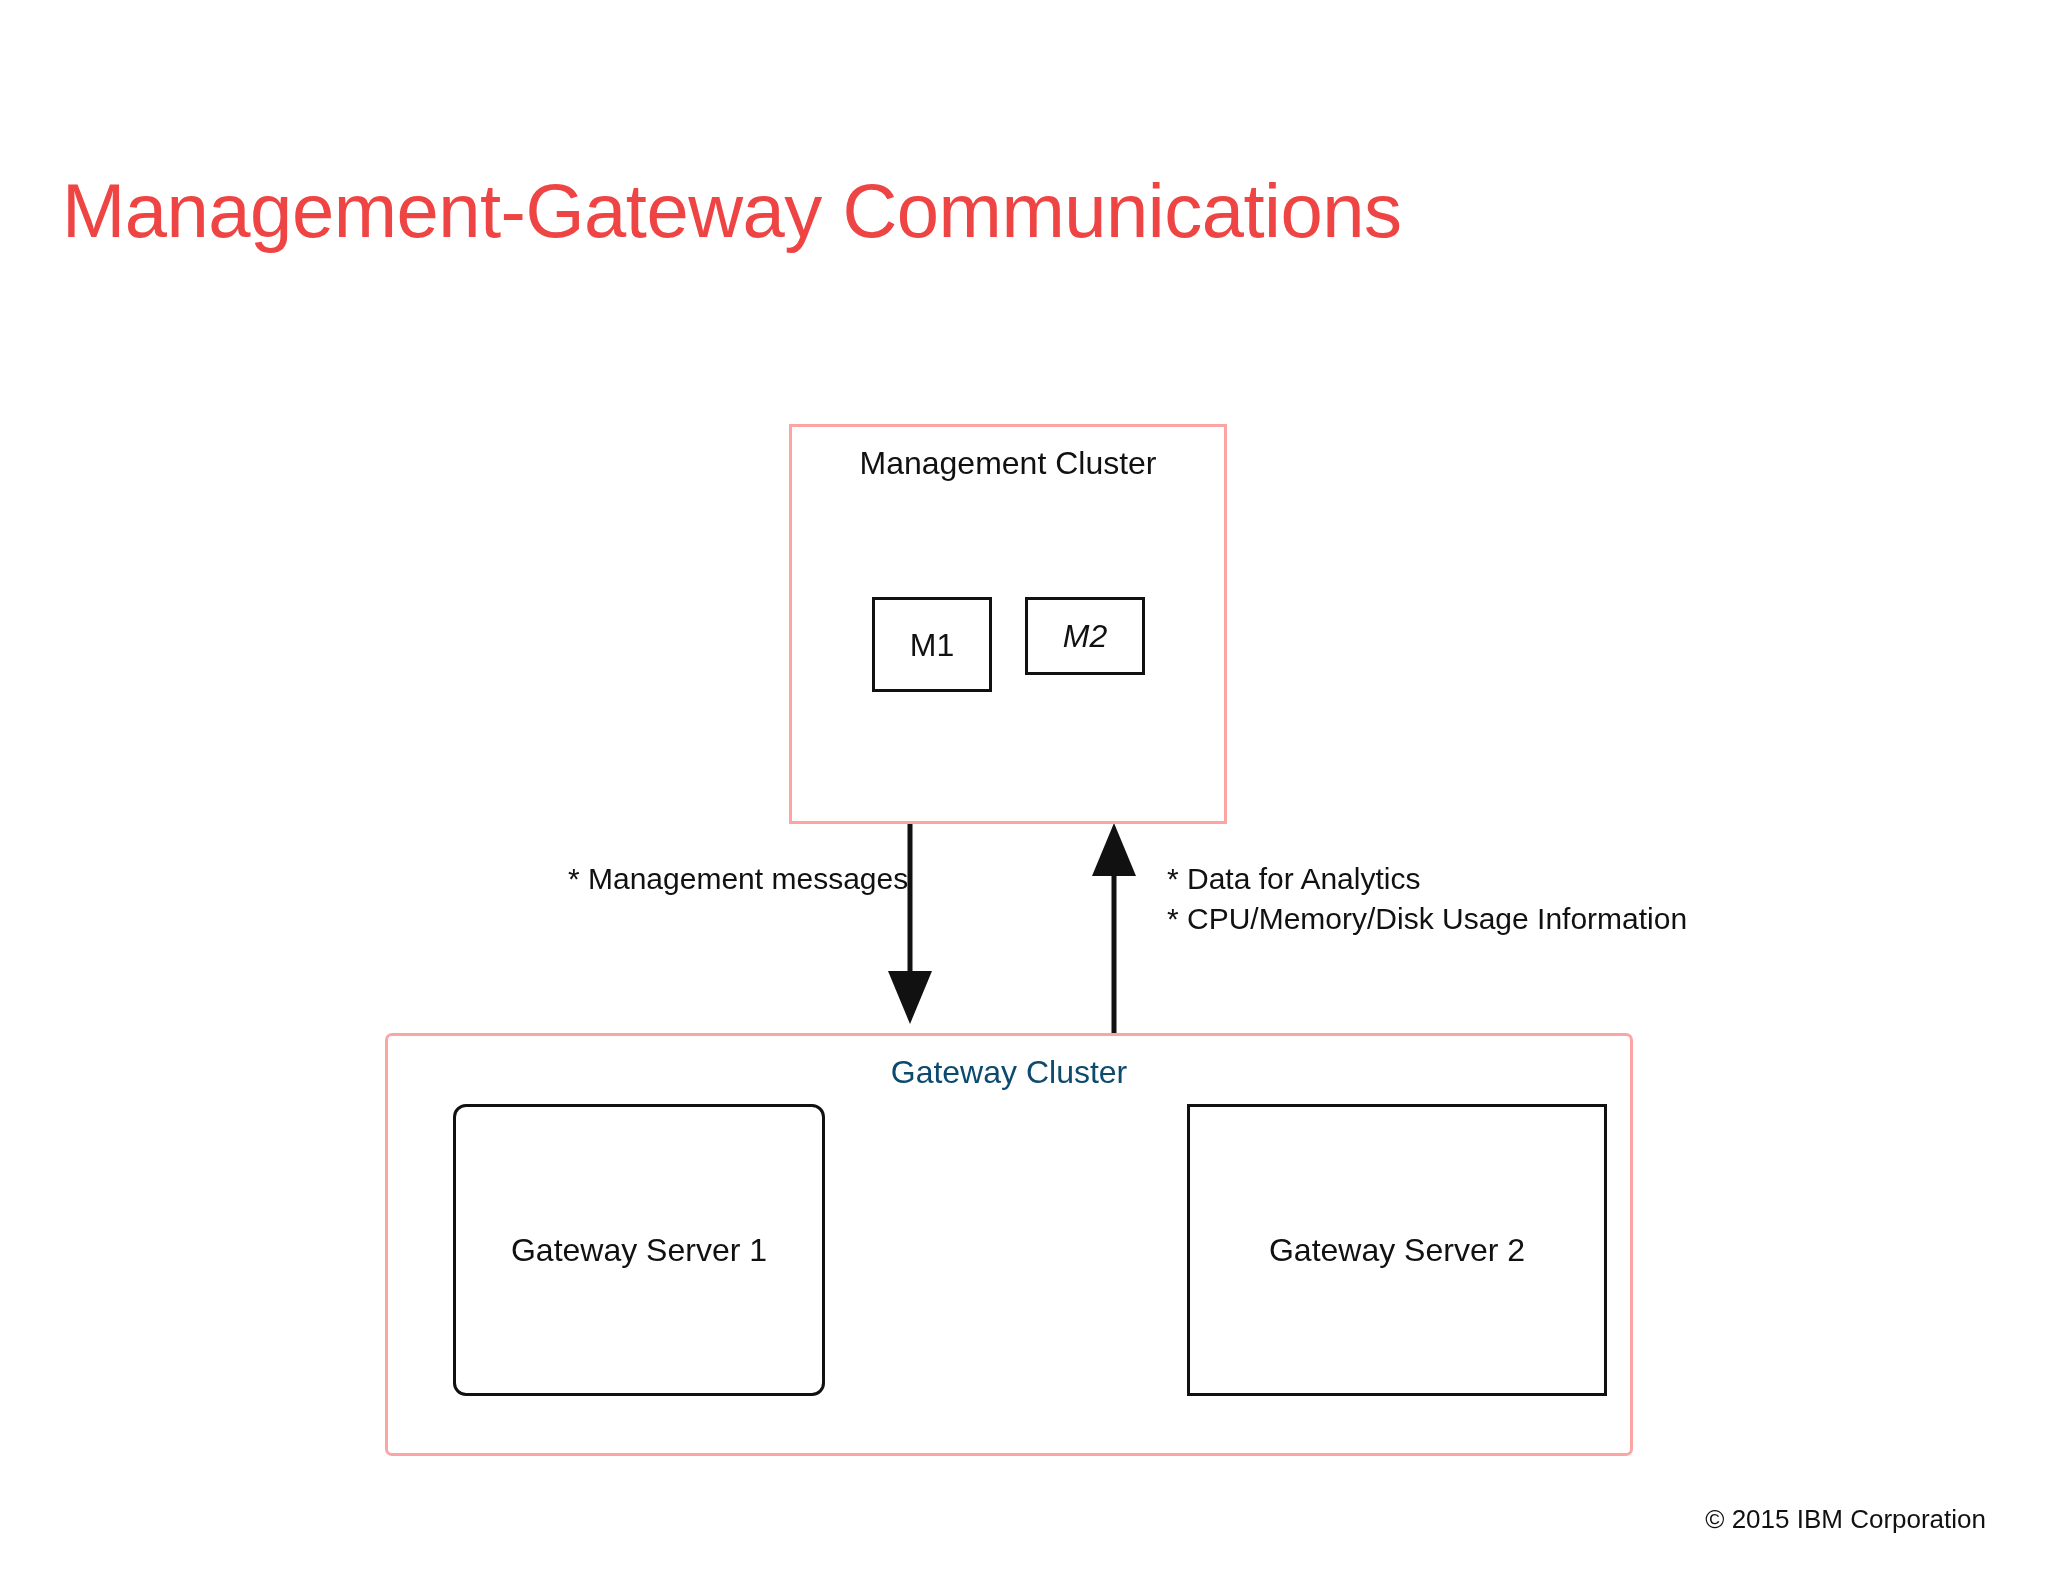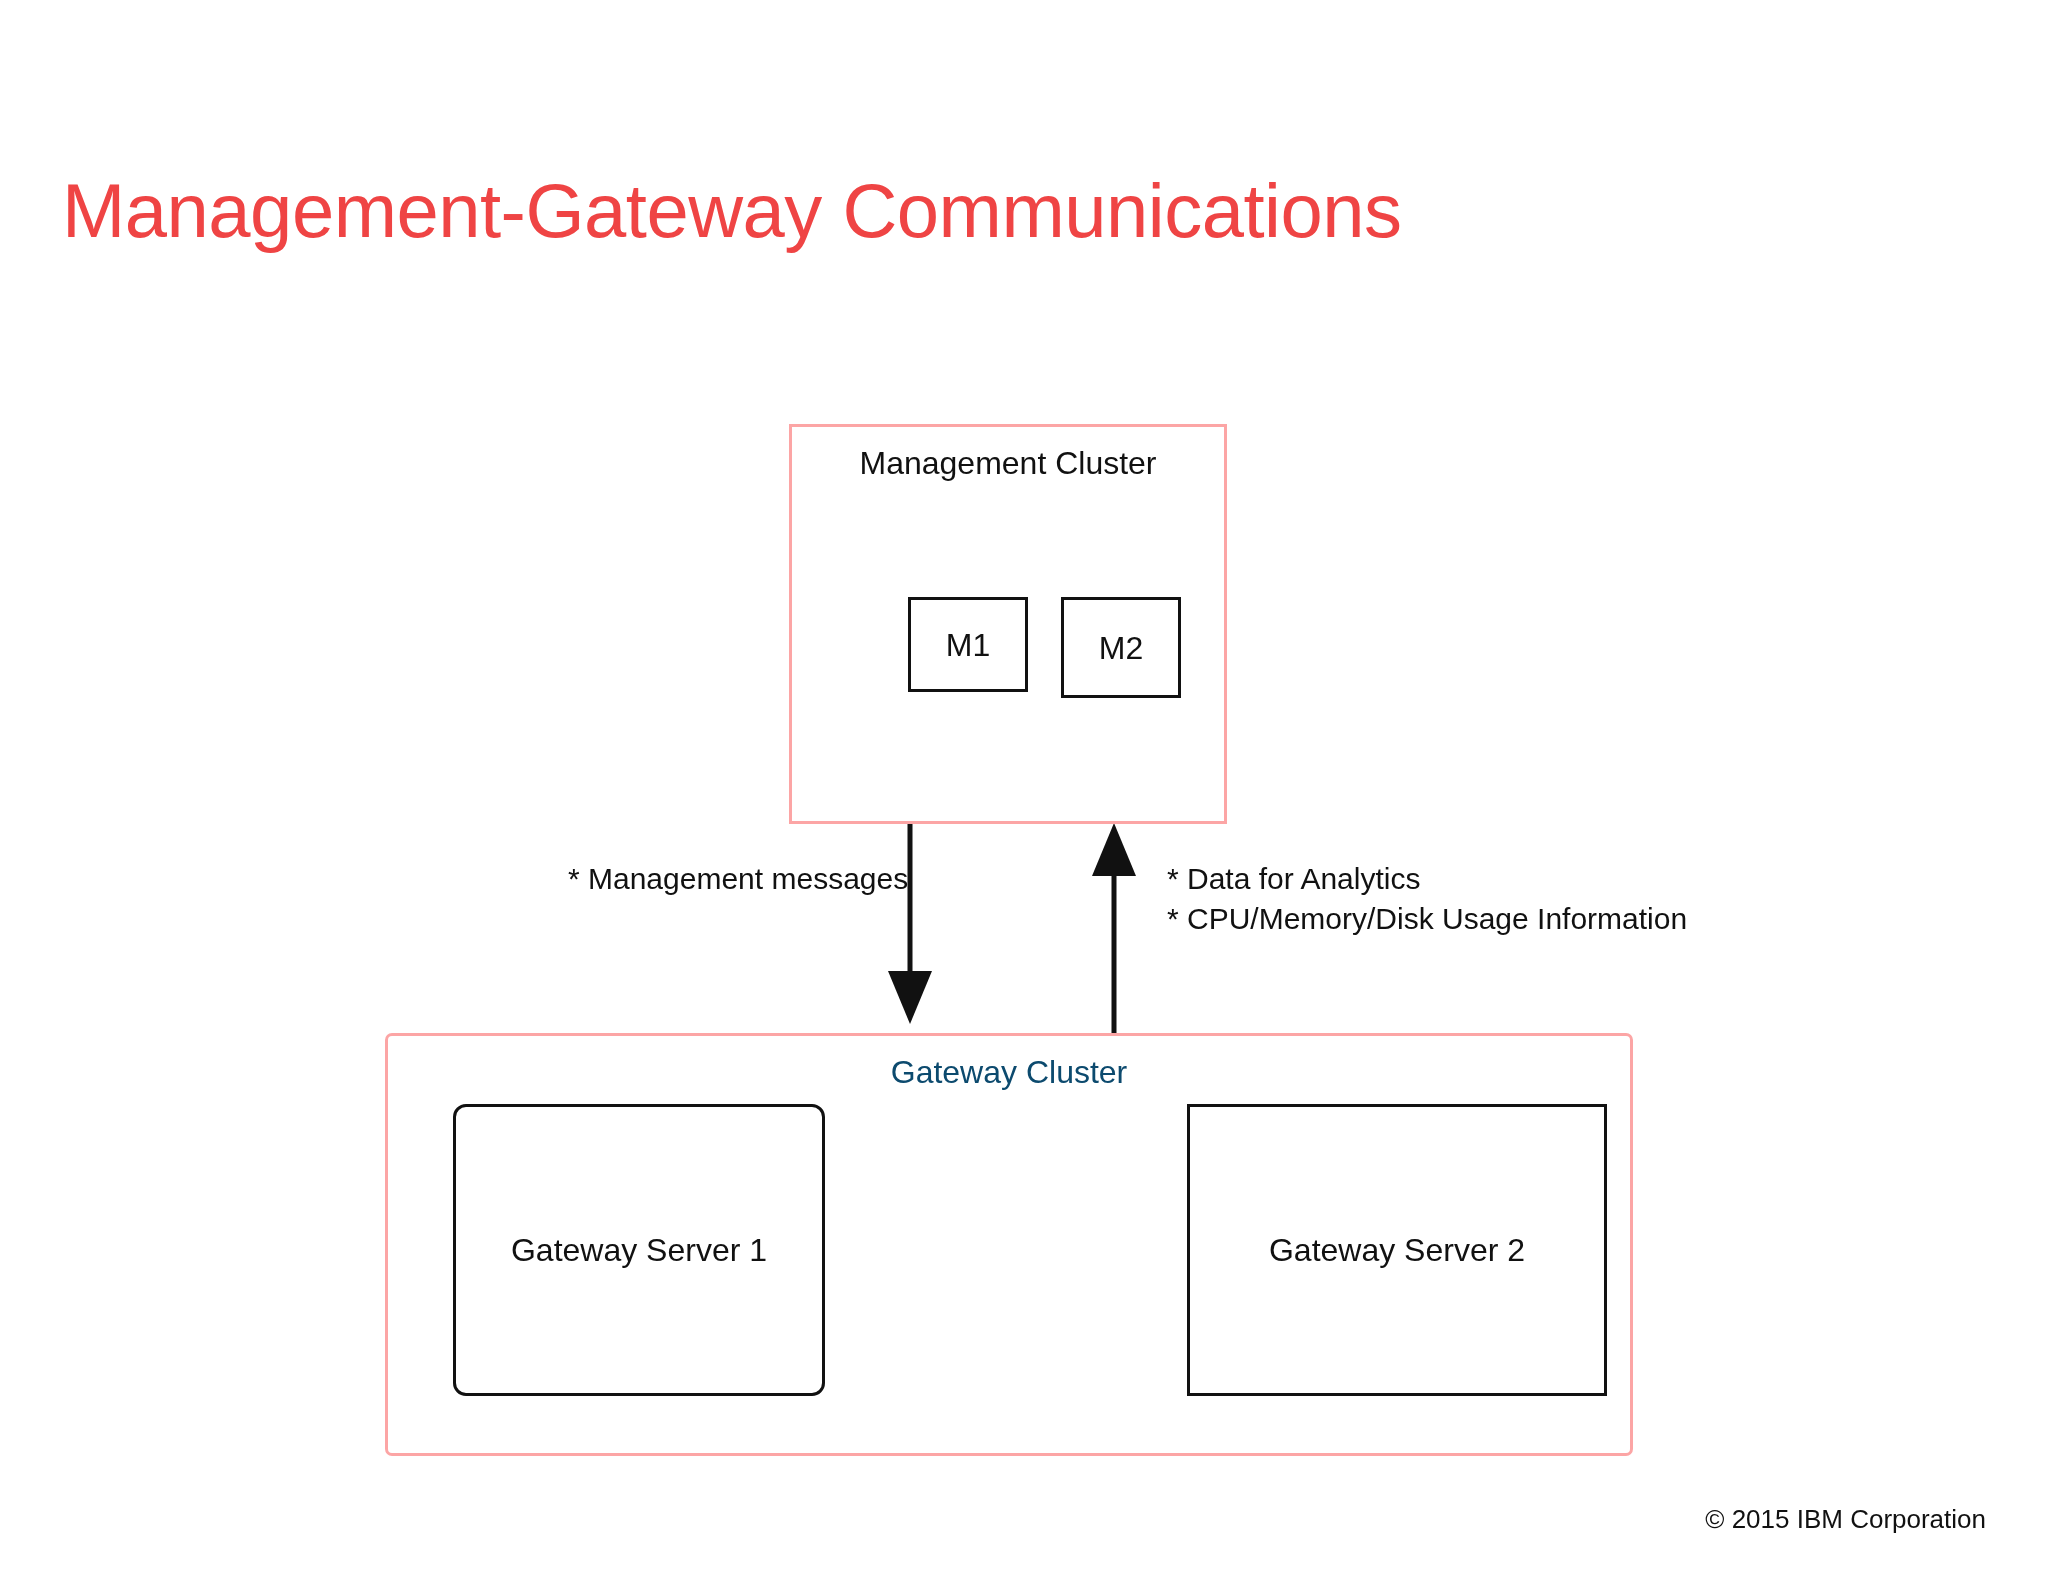--- a/index.html
+++ b/index.html
@@ -57,33 +57,33 @@
   }
 
   .node-box {
     position: absolute;
     background: #ffffff;
     border: 3px solid #111111;
     box-sizing: border-box;
     display: flex;
     align-items: center;
     justify-content: center;
-    margin-left: 36px;
   }
   .node-m1 {
     left: 872px;
     top: 597px;
     width: 120px;
     height: 95px;
   }
   .node-m2 {
     left: 1025px;
     top: 597px;
     width: 120px;
-    height: 101px;
+    height: 78px;
+    font-style: italic;
   }
   .node-label {
     font-size: 32px;
     color: #111111;
     line-height: 1;
   }
 
   .gw-cluster {
     left: 385px;
     top: 1033px;

